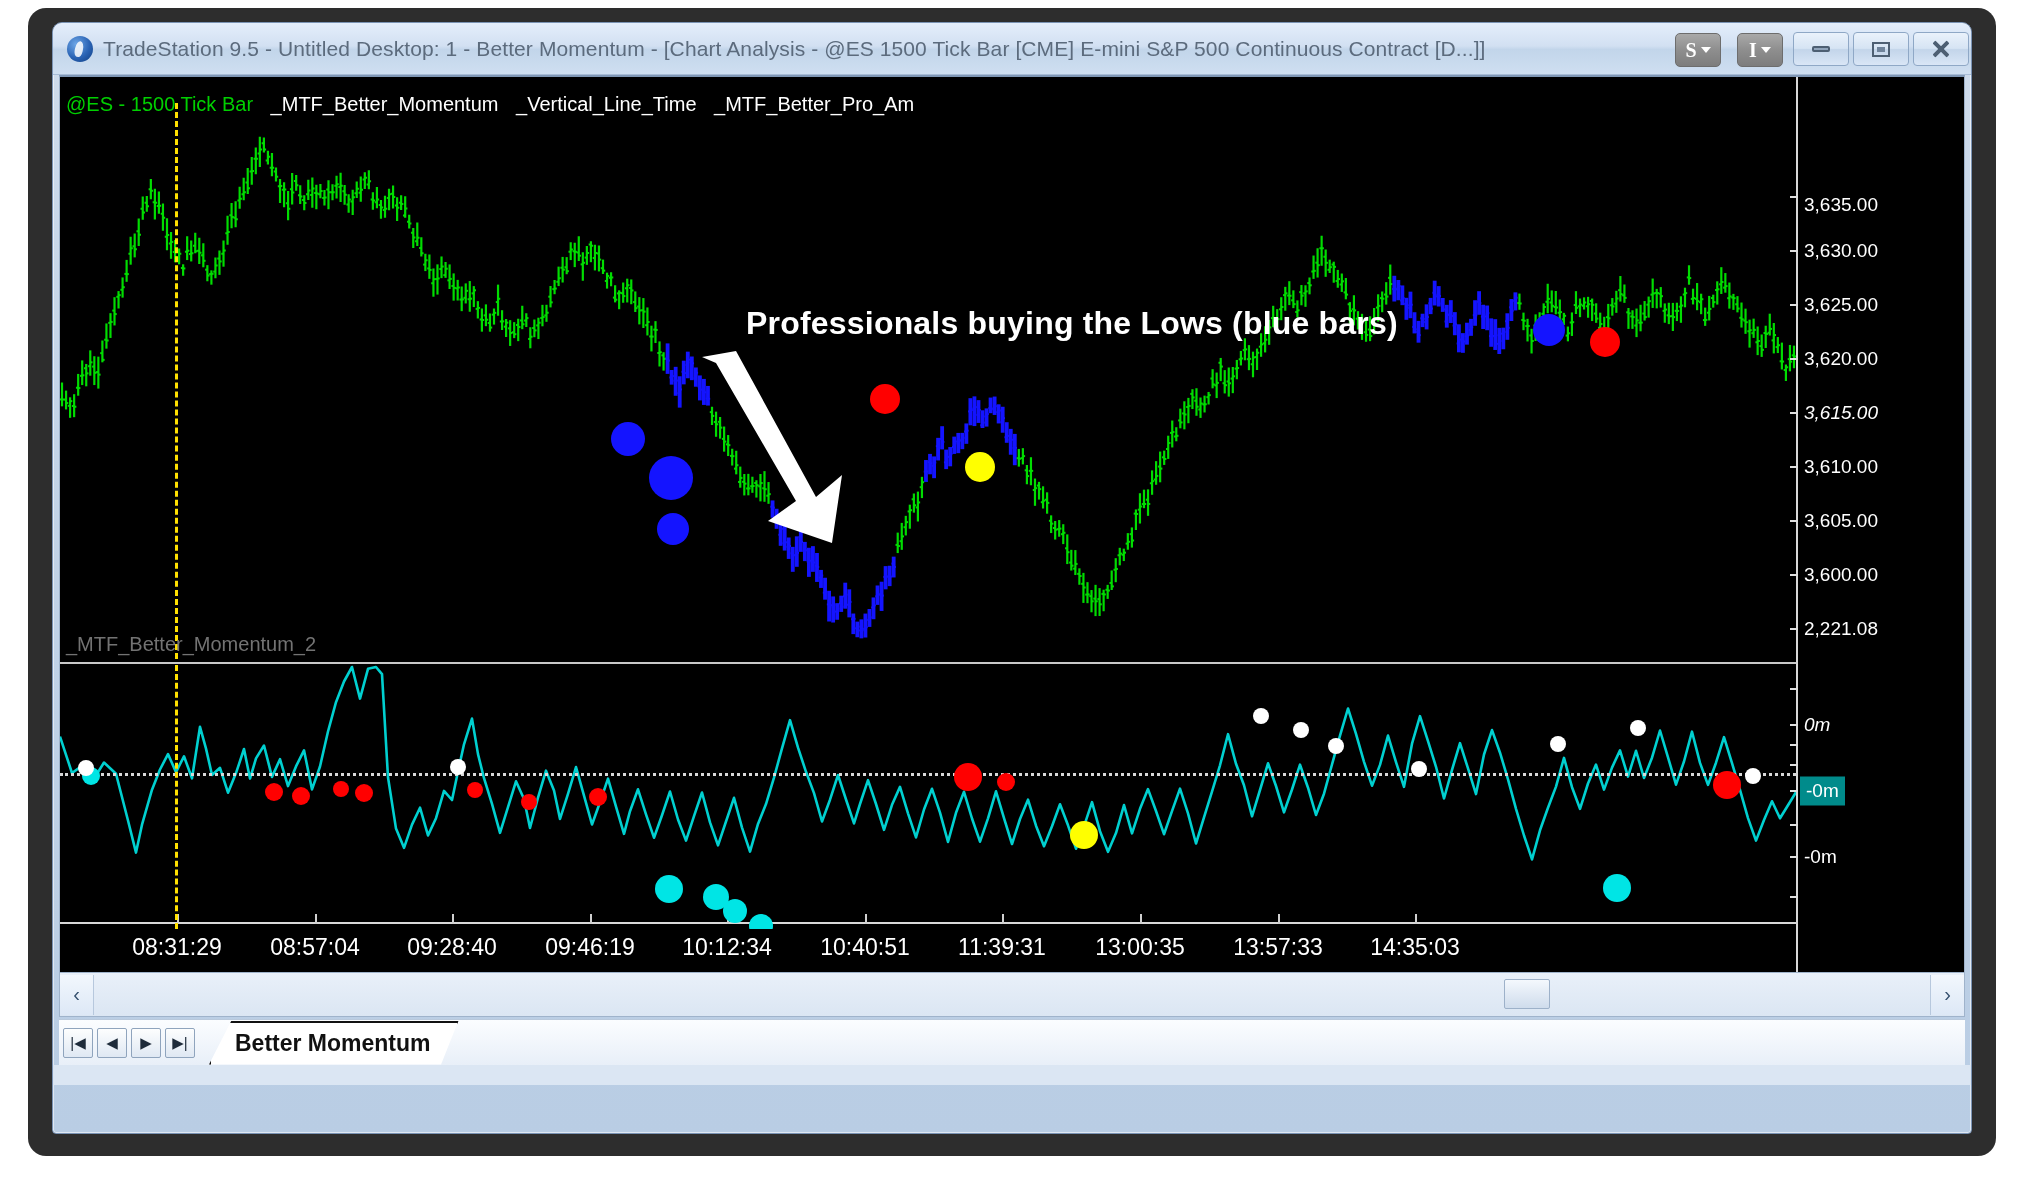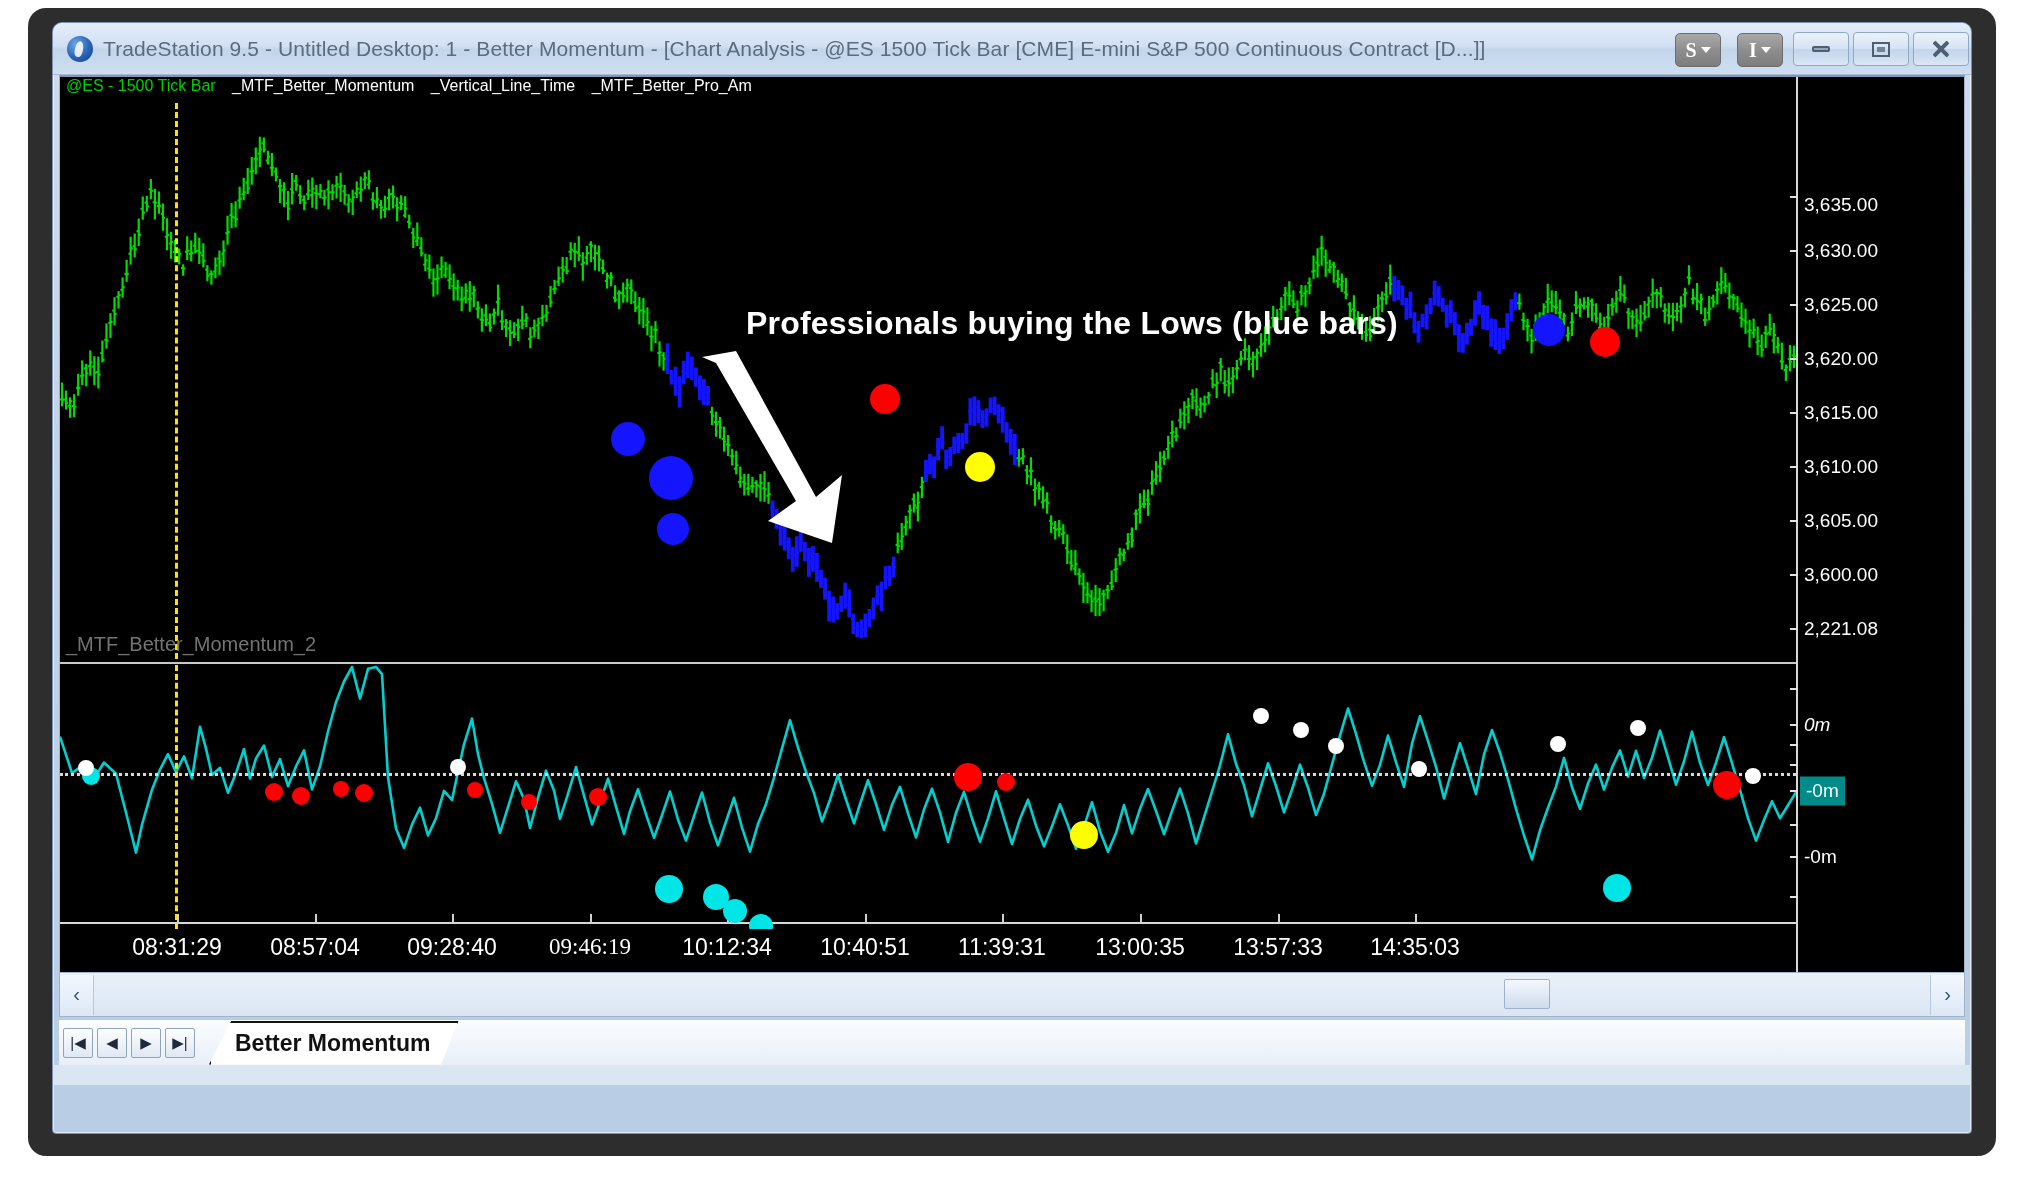--- a/index.html
+++ b/index.html
@@ -142,22 +142,22 @@
   #chart-area {
     position: relative;
     margin: 0 6px;
     height: 942px;
     background: #000000;
     border: 1px solid #9fb3cb;
     border-top: 2px solid #7f97b5;
   }
 
   #legend-row {
-    position: absolute; left: 6px; top: 0;
-    font-size: 16px; white-space: nowrap; z-index: 9;
+    position: absolute; left: 6px; top: 16px;
+    font-size: 20px; white-space: nowrap; z-index: 9;
     font-family: "Liberation Sans", sans-serif;
   }
   .legend-sym { color: #00d000; }
   .legend-ind { color: #ffffff; margin-left: 12px; }
 
   
   #price-pane {
     position: absolute; left: 0; top: 26px; right: 168px; height: 556px;
     overflow: hidden;
   }
@@ -1672,21 +1672,21 @@
       <div id="scale-filler"></div>
       <div id="price-scale">
           <div class="scale-lbl" style="top: 128px; text-align: right;">3,635.00</div>
           <div class="scale-tick" style="top: 120px;"></div>
           <div class="scale-lbl" style="top: 174px;">3,630.00</div>
           <div class="scale-tick" style="top: 174px;"></div>
           <div class="scale-lbl" style="top: 228px;">3,625.00</div>
           <div class="scale-tick" style="top: 228px;"></div>
           <div class="scale-lbl" style="top: 282px;">3,620.00</div>
           <div class="scale-tick" style="top: 282px;"></div>
-          <div class="scale-lbl" style="top: 336px;">3,615.00</div>
+          <div class="scale-lbl" style="top: 336px; font-style: italic;">3,615.00</div>
           <div class="scale-tick" style="top: 336px;"></div>
           <div class="scale-lbl" style="top: 390px;">3,610.00</div>
           <div class="scale-tick" style="top: 390px;"></div>
           <div class="scale-lbl" style="top: 444px;">3,605.00</div>
           <div class="scale-tick" style="top: 444px;"></div>
           <div class="scale-lbl" style="top: 498px;">3,600.00</div>
           <div class="scale-tick" style="top: 498px;"></div>
           <div class="scale-lbl" style="top: 552px;">2,221.08</div>
           <div class="scale-tick" style="top: 552px;"></div>
           <div class="scale-tick" style="top: 612px;"></div>
@@ -1702,21 +1702,21 @@
           <div class="scale-tick" style="top: 820px;"></div>
         </div>
 
       <div id="time-axis">
           <div class="time-lbl" style="left: 117px;">08:31:29</div>
           <div class="time-tick" style="left: 117px;"></div>
           <div class="time-lbl" style="left: 255px;">08:57:04</div>
           <div class="time-tick" style="left: 255px;"></div>
           <div class="time-lbl" style="left: 392px;">09:28:40</div>
           <div class="time-tick" style="left: 392px;"></div>
-          <div class="time-lbl" style="left: 530px; font-family: Liberation Serif, serif;">09:46:19</div>
+          <div class="time-lbl" style="left: 530px;">09:46:19</div>
           <div class="time-tick" style="left: 530px;"></div>
           <div class="time-lbl" style="left: 667px;">10:12:34</div>
           <div class="time-tick" style="left: 667px;"></div>
           <div class="time-lbl" style="left: 805px;">10:40:51</div>
           <div class="time-tick" style="left: 805px;"></div>
           <div class="time-lbl" style="left: 942px;">11:39:31</div>
           <div class="time-tick" style="left: 942px;"></div>
           <div class="time-lbl" style="left: 1080px;">13:00:35</div>
           <div class="time-tick" style="left: 1080px;"></div>
           <div class="time-lbl" style="left: 1218px;">13:57:33</div>

